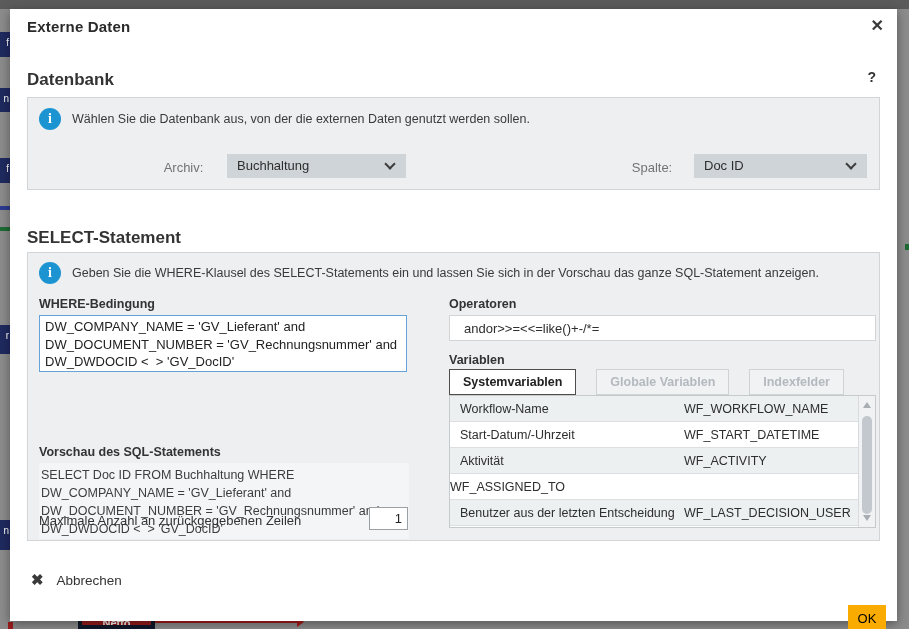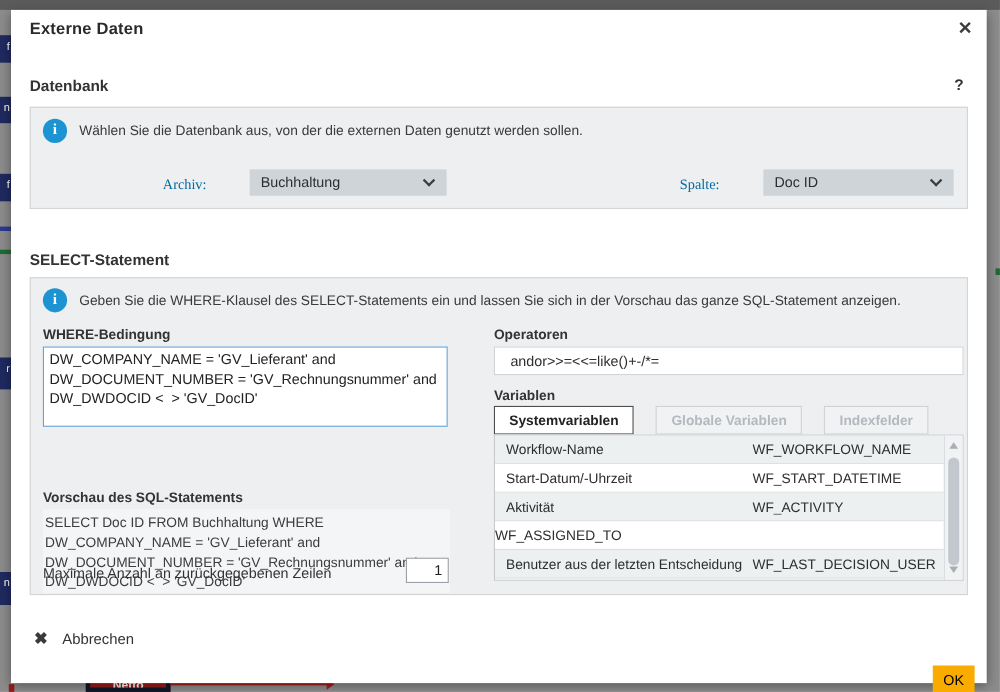--- a/index.html
+++ b/index.html
@@ -36,56 +36,56 @@
     background:#ffffff; box-shadow:0 3px 10px rgba(0,0,0,0.4);
   }
   .dialog-title {
     position:absolute; left:17px; top:9px;
     font-size:15px; font-weight:bold; color:#2a2a2a; letter-spacing:0.2px;
   }
   .close-btn {
     position:absolute; right:11px; top:5px; font-size:16px; font-weight:bold;
     color:#3a3a3a; cursor:pointer; padding:2px;
   }
-  .section-heading { position:absolute; font-size:14px; font-weight:bold; color:#333; }
+  .section-heading { position:absolute; font-size:17px; font-weight:bold; color:#333; }
   .help-btn {
     position:absolute; right:21px; top:60px; font-size:14px; font-weight:bold; color:#333; cursor:pointer;
   }
 
   .panel {
     position:absolute; left:17px; background:#edeff0; border:1px solid #d2d4d6;
   }
   .panel-db { top:88px; width:853px; height:93px; }
   .panel-select { top:243px; width:853px; height:289px; }
 
   .info-icon {
     position:absolute; left:11px; width:22px; height:22px; border-radius:50%;
     background:#1d94d2; color:#fff; font-size:14px; font-weight:bold;
     text-align:center; line-height:22px; font-family:"Liberation Serif", serif;
   }
   .info-text { position:absolute; left:44px; font-size:12.5px; color:#3a3a3a; }
 
-  .field-label { position:absolute; font-size:13px; color:#0369a1; text-align:left;font-family:Liberation Serif, serif; }
+  .field-label { position:absolute; font-size:13px; color:#737373; text-align:center; }
   .dropdown {
     position:absolute; height:24px; background:#cfd4d8; cursor:pointer;
     font-size:13px; color:#2e2e2e; line-height:24px; padding-left:10px;
   }
   .chevron {
     position:absolute; right:12px; top:6px; width:8px; height:8px;
     border-right:2px solid #3d3d3d; border-bottom:2px solid #3d3d3d;
     transform:rotate(45deg);
   }
 
   .sub-label { position:absolute; font-size:12.5px; font-weight:bold; color:#333; }
 
   .col-left  { position:absolute; left:11px;  top:44px; width:370px; }
   .col-right { position:absolute; left:421px; top:44px; width:427px; }
 
   .where-area {
-    position:absolute; left:0; top:18px; width:368px; height:73px;
+    position:absolute; left:0; top:18px; width:368px; height:57px;
     border:1px solid #64a2d8; background:#fff; resize:none; outline:none;
     font-family:"Liberation Sans", sans-serif; font-size:13px; color:#222;
     padding:2px 5px; line-height:1.35; overflow:hidden;
   }
   .preview-box {
     position:absolute; left:0; top:166px; width:370px; height:76px;
     background:#f4f5f6; font-size:12.5px; color:#3d3d3d; line-height:1.45;
     padding:3px 6px 0 2px; white-space:pre-wrap;
   }
   .maxrows-label { position:absolute; left:0; top:216px; font-size:13px; color:#333; }

